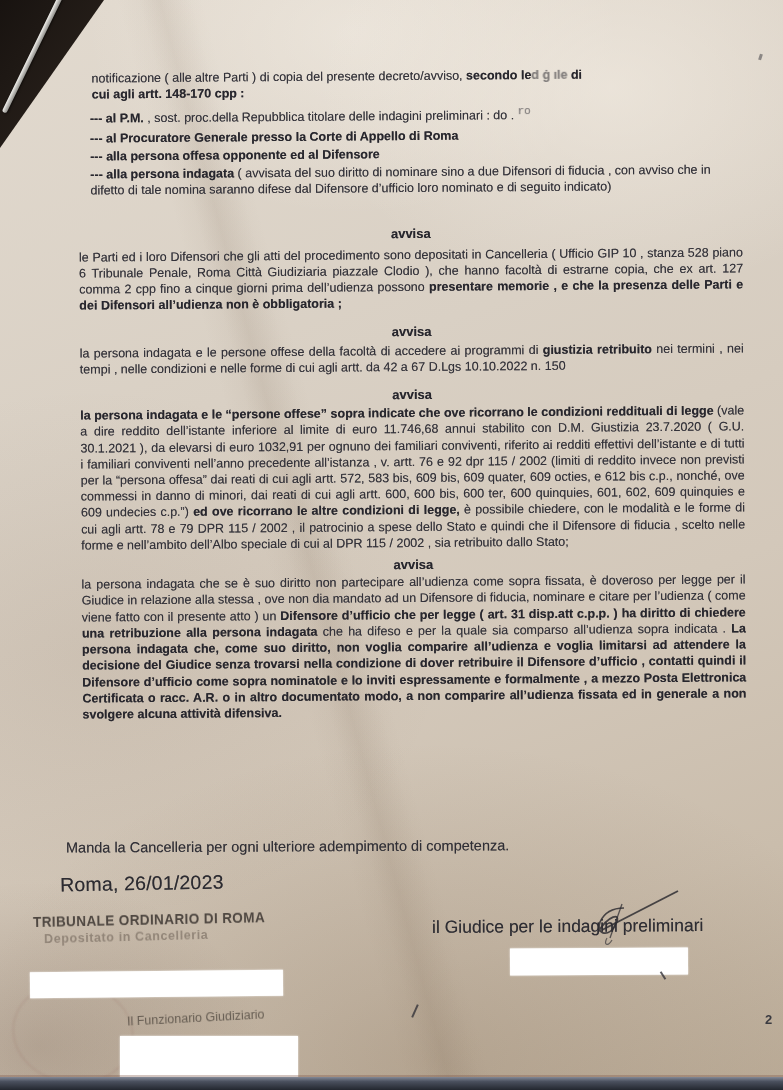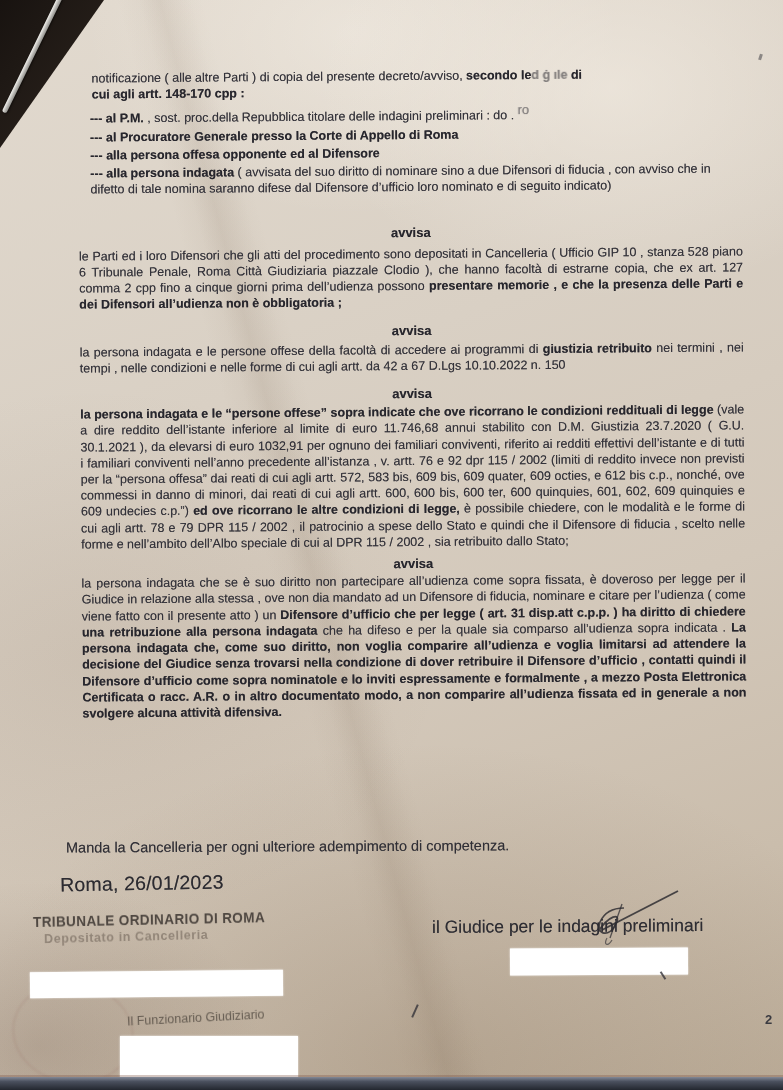--- a/index.html
+++ b/index.html
@@ -41,21 +41,21 @@
   .textlayer{
     position:absolute;left:80px;top:58px;width:664px;
     transform:rotate(-0.45deg);
     font-size:12.5px;line-height:16.2px;color:#33323a;
     text-align:justify;
     text-shadow:0 0 .5px rgba(40,40,45,.55);
   }
   .textlayer p{margin:0;}
   b,.rb{font-weight:bold;color:#27262d;}
   .sm{filter:blur(.7px);opacity:.55;}
-  .sup{font-size:13px;position:relative;top:-5px;filter:blur(.5px);opacity:.6;}
+  .sup{font-size:11px;position:relative;top:-5px;filter:blur(.5px);opacity:.6;font-family:Liberation Mono, monospace;}
   .intro{margin:10px 0 0 14px !important;}
   .li{margin:2px 0 0 12px !important;text-align:left;}
   .li.first{margin-top:8px !important;}
   .avvisa{text-align:center;font-weight:bold;color:#27262d;margin-top:30px !important;font-size:13px;}
   .avvisa.a2{margin-top:13px !important;}
   .avvisa.a3{margin-top:12px !important;}
   .avvisa.a4{margin-top:6px !important;}
   .sbody{margin-top:4px !important;}
   .sbody.tight{margin-top:2px !important;}
   .sbody.zero{margin-top:1px !important;}

